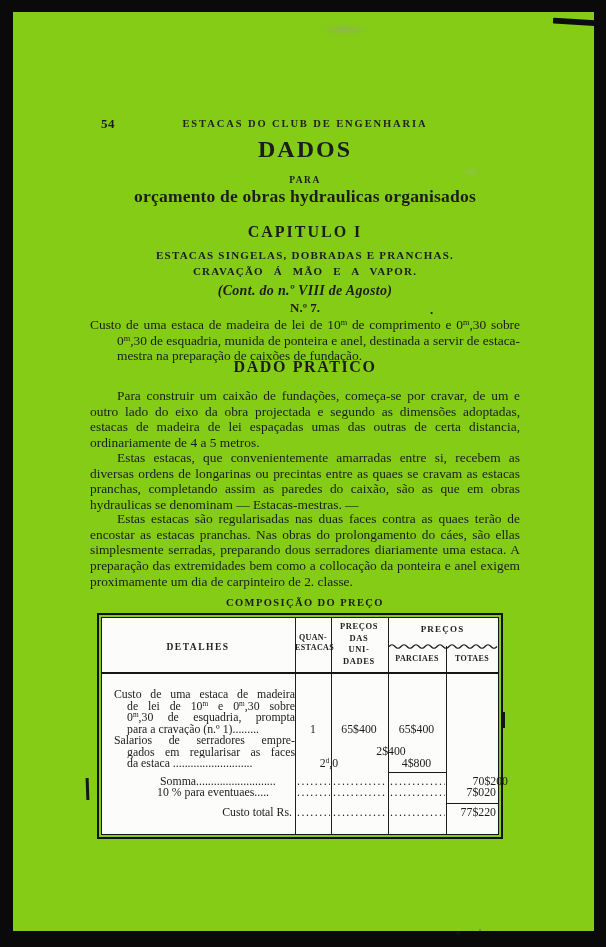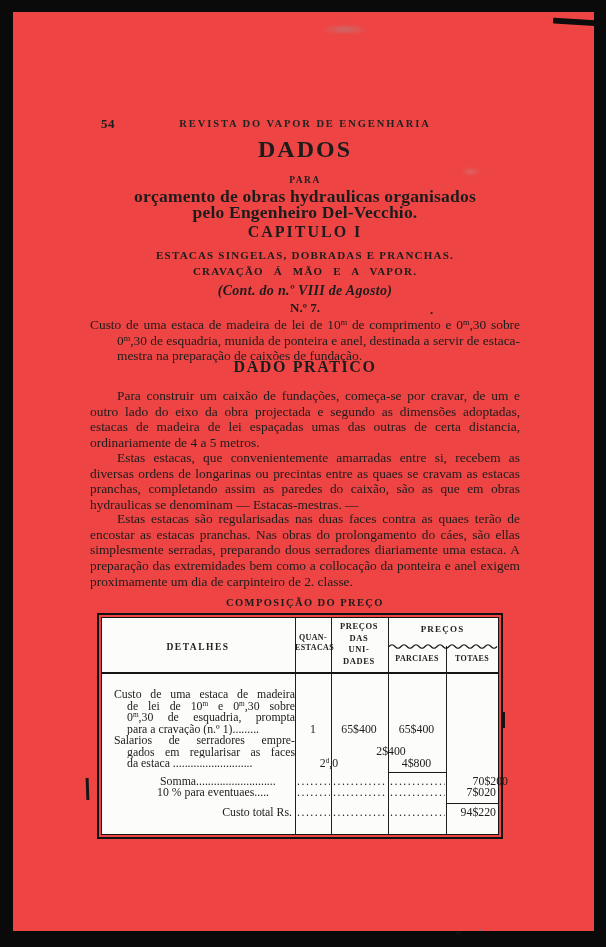--- a/index.html
+++ b/index.html
@@ -1,18 +1,18 @@
 <!DOCTYPE html>
 <html><head>
 <meta charset="utf-8">
 <style>
   html,body{margin:0;padding:0;background:#000;}
   .canvas{position:relative;width:606px;height:947px;background:#0a0a0a;overflow:hidden;
           font-family:"Liberation Serif","DejaVu Serif",serif;color:#1c1c1c;}
-  .page{position:absolute;left:13px;top:12px;width:581px;height:919px;background:#ef4444;}
+  .page{position:absolute;left:13px;top:12px;width:581px;height:919px;background:#84cc16;}
   .abs{position:absolute;}
   .col{position:absolute;left:77px;top:0;width:430px;}
   .ctr{text-align:center;width:430px;}
   .pgnum{left:88px;top:104px;font-size:13px;font-weight:bold;letter-spacing:.5px;}
   .jheader{top:106px;font-size:10.5px;font-weight:bold;letter-spacing:1.9px;color:#222;}
   .title{top:124px;font-size:24px;font-weight:bold;letter-spacing:2px;}
   .para-word{top:163px;font-size:9.5px;font-weight:bold;letter-spacing:1.5px;}
   .subtitle{top:177px;font-size:17.5px;font-weight:bold;line-height:15.5px;letter-spacing:.2px;}
   .chapter{top:211px;font-size:16px;font-weight:bold;letter-spacing:2px;}
   .chsub1{top:237px;font-size:11px;font-weight:bold;letter-spacing:1.2px;}
@@ -64,26 +64,25 @@
 </style>
 </head>
 <body>
 
 <div class="canvas">
   <div class="page">
 
     <div class="abs pgnum">54</div>
 
     <div class="col">
-      <div class="abs ctr jheader">REVISTA DO VAPOR DE ENGENHARIA</div>
+      <div class="abs ctr jheader">ESTACAS DO CLUB DE ENGENHARIA</div>
       <div class="abs ctr title">DADOS</div>
       <div class="abs ctr para-word">PARA</div>
       <div class="abs ctr subtitle">
         <div>orçamento de obras hydraulicas organisados</div>
-        <div>pelo Engenheiro Del-Vecchio.</div>
       </div>
       <div class="abs ctr chapter">CAPITULO I</div>
       <div class="abs ctr chsub1">ESTACAS SINGELAS, DOBRADAS E PRANCHAS.</div>
       <div class="abs ctr chsub2">CRAVAÇÃO Á MÃO E A VAPOR.</div>
       <div class="abs ctr contnote">(Cont. do n.º VIII de Agosto)</div>
       <div class="abs ctr itemno">N.º 7.</div>
       <div class="abs straydot">.</div>
 
       <div class="abs bodytext lead">Custo de uma estaca de madeira de lei de 10<sup>m</sup> de comprimento e 0<sup>m</sup>,30 sobre 0<sup>m</sup>,30 de esquadria, munida de ponteira e anel, destinada a servir de estaca-mestra na preparação de caixões de fundação.</div>
       <div class="abs ctr dadoprat">DADO PRATICO</div>
@@ -145,21 +144,21 @@
       <span class="tl" style="left:55px;top:169px;width:138px;">10 % para eventuaes.....</span>
       <span class="tl dots" style="left:195px;top:169px;width:33px;">....................</span>
       <span class="tl dots" style="left:231px;top:169px;width:54px;">....................</span>
       <span class="tl dots" style="left:288px;top:169px;width:55px;">....................</span>
       <span class="tl totv" style="left:344px;top:169px;width:50px;">7$020</span>
 
       <span class="tl totv" style="left:0;top:189px;width:190px;">Custo total Rs.</span>
       <span class="tl dots" style="left:195px;top:189px;width:33px;">....................</span>
       <span class="tl dots" style="left:231px;top:189px;width:54px;">....................</span>
       <span class="tl dots" style="left:288px;top:189px;width:55px;">....................</span>
-      <span class="tl totv" style="left:344px;top:189px;width:50px;">94$220</span>
+      <span class="tl totv" style="left:344px;top:189px;width:50px;">77$220</span>
     </div>
 
     <div class="abs smudge-tc"></div>
     <div class="abs smudge-r"></div>
     <div class="abs dot-br"></div>
     <div class="abs speck-br"></div>
     <div class="abs blot-l"></div>
     <div class="abs blot-rt"></div>
   </div>
 

